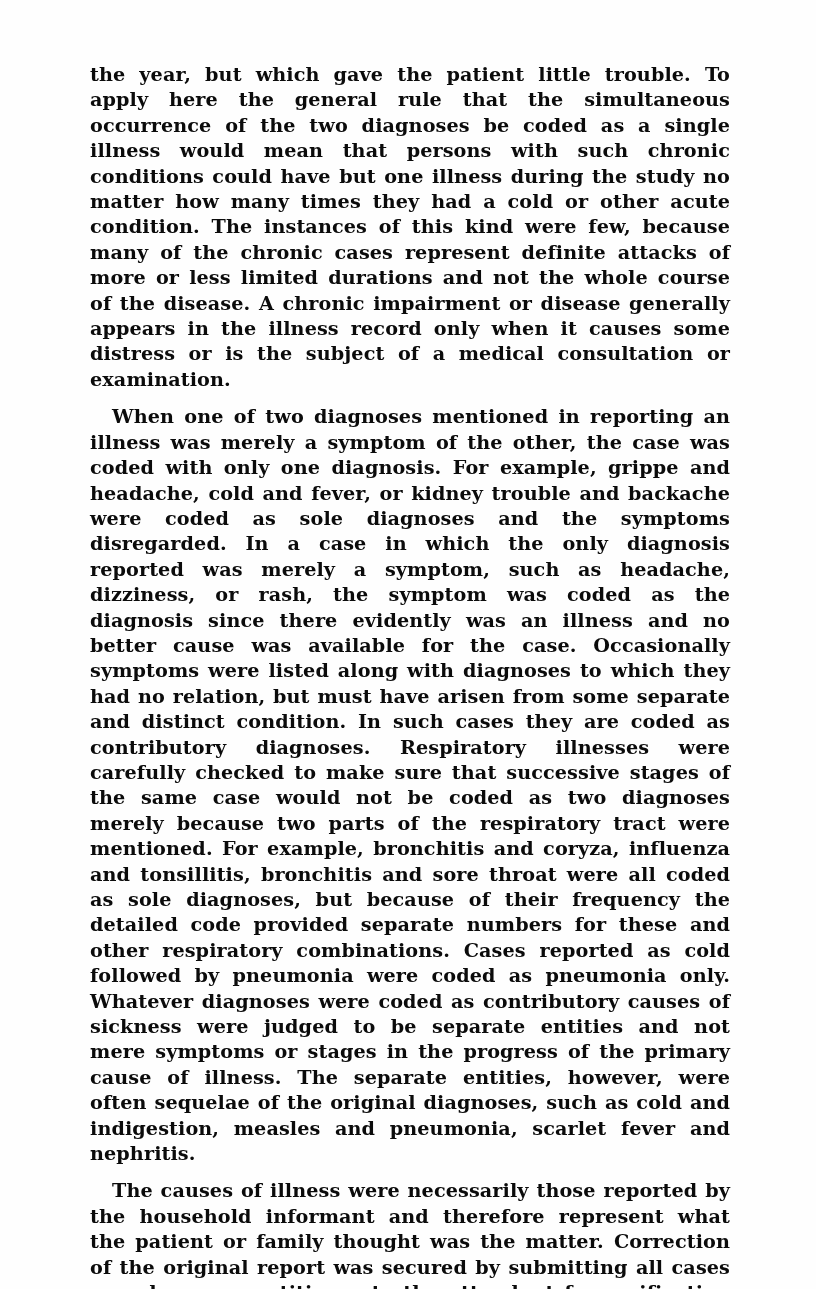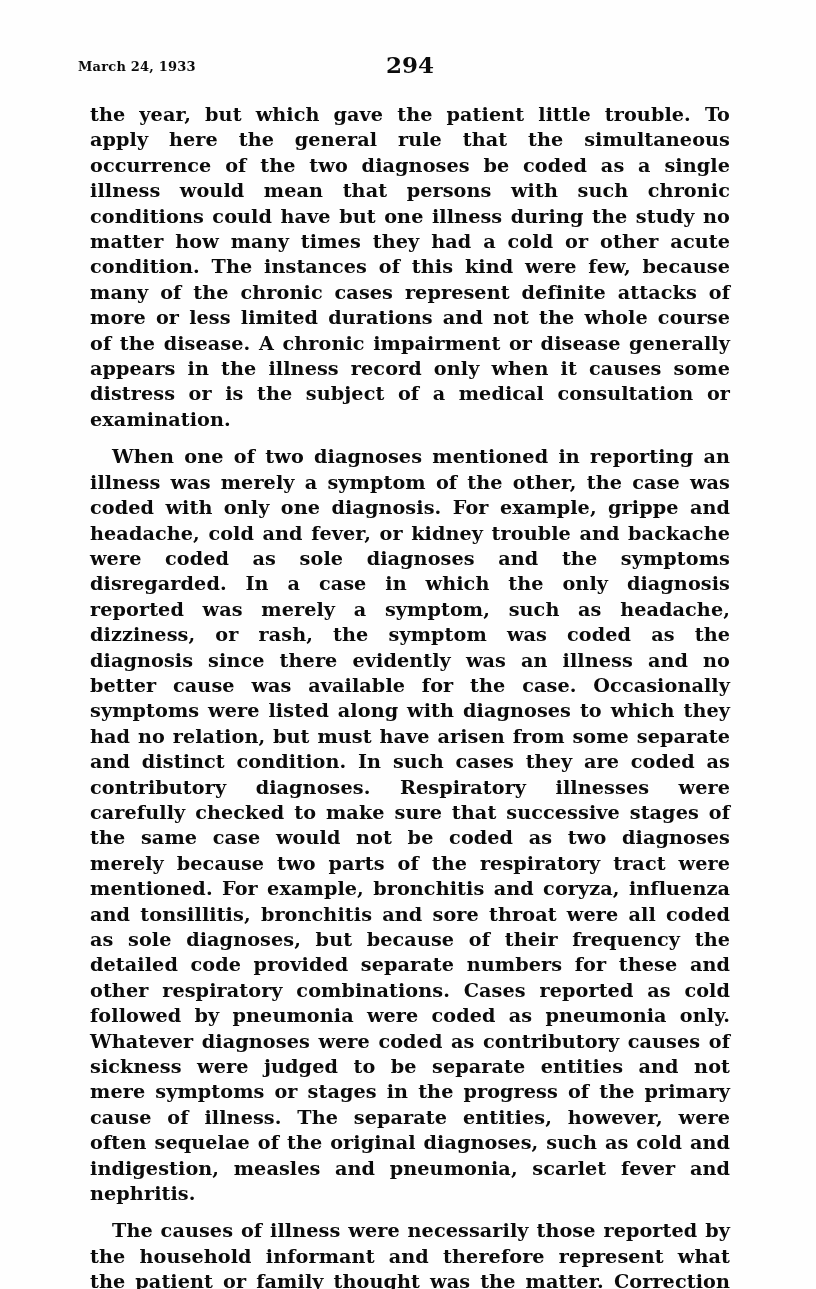--- a/index.html
+++ b/index.html
@@ -53,23 +53,19 @@
     text-indent: 22px;
   }
   .para.no-indent {
     text-indent: 0;
   }
 </style>
 </head>
 <body>
 
 <div class="page">
-  <div class="page-header">
-    <span class="issue-date">March 24, 1933</span>
-    <span class="page-number">294</span>
-  </div>
   <div class="body-text">
     <p class="para no-indent">the year, but which gave the patient little trouble.  To apply here the general rule that the simultaneous occurrence of the two diagnoses be coded as a single illness would mean that persons with such chronic conditions could have but one illness during the study no matter how many times they had a cold or other acute condition.  The instances of this kind were few, because many of the chronic cases represent definite attacks of more or less limited durations and not the whole course of the disease.  A chronic impairment or disease generally appears in the illness record only when it causes some distress or is the subject of a medical consultation or examination.</p>
     <p class="para">When one of two diagnoses mentioned in reporting an illness was merely a symptom of the other, the case was coded with only one diagnosis.  For example, grippe and headache, cold and fever, or kidney trouble and backache were coded as sole diagnoses and the symptoms disregarded.  In a case in which the only diagnosis reported was merely a symptom, such as headache, dizziness, or rash, the symptom was coded as the diagnosis since there evidently was an illness and no better cause was available for the case.  Occasionally symptoms were listed along with diagnoses to which they had no relation, but must have arisen from some separate and distinct condition.  In such cases they are coded as contributory diagnoses.  Respiratory illnesses were carefully checked to make sure that successive stages of the same case would not be coded as two diagnoses merely because two parts of the respiratory tract were mentioned.  For example, bronchitis and coryza, influenza and tonsillitis, bronchitis and sore throat were all coded as sole diagnoses, but because of their frequency the detailed code provided separate numbers for these and other respiratory combinations.  Cases reported as cold followed by pneumonia were coded as pneumonia only.  Whatever diagnoses were coded as contributory causes of sickness were judged to be separate entities and not mere symptoms or stages in the progress of the primary cause of illness.  The separate entities, however, were often sequelae of the original diagnoses, such as cold and indigestion, measles and pneumonia, scarlet fever and nephritis.</p>
     <p class="para">The causes of illness were necessarily those reported by the household informant and therefore represent what the patient or family thought was the matter.  Correction of the original report was secured by submitting all cases seen by any practitioner to the attendant for verification or revision.  The doctor's check on the diagnosis was obtained for 64 per cent of the cases seen by a practitioner, which amounted to a check of 51 per cent of all cases.  Causes of death for fatal cases were obtained from the death certificates filed with the State health departments.</p>
 
   </div>
 </div>
 
 </body></html>

